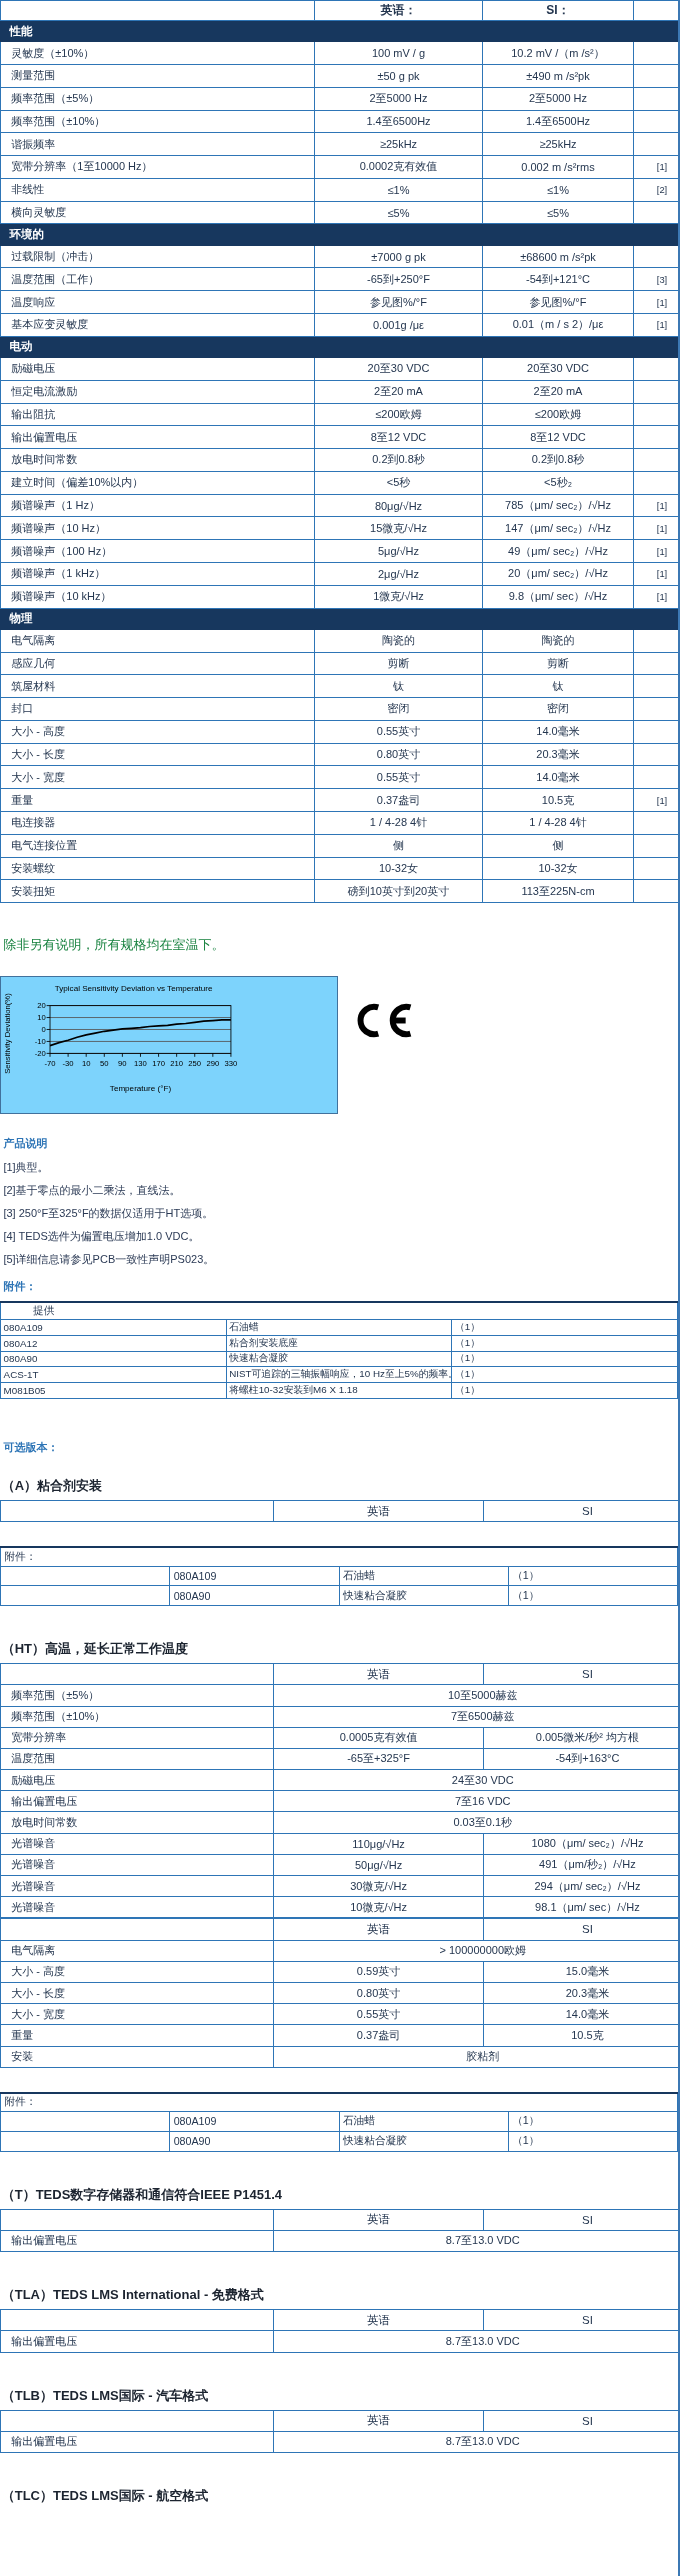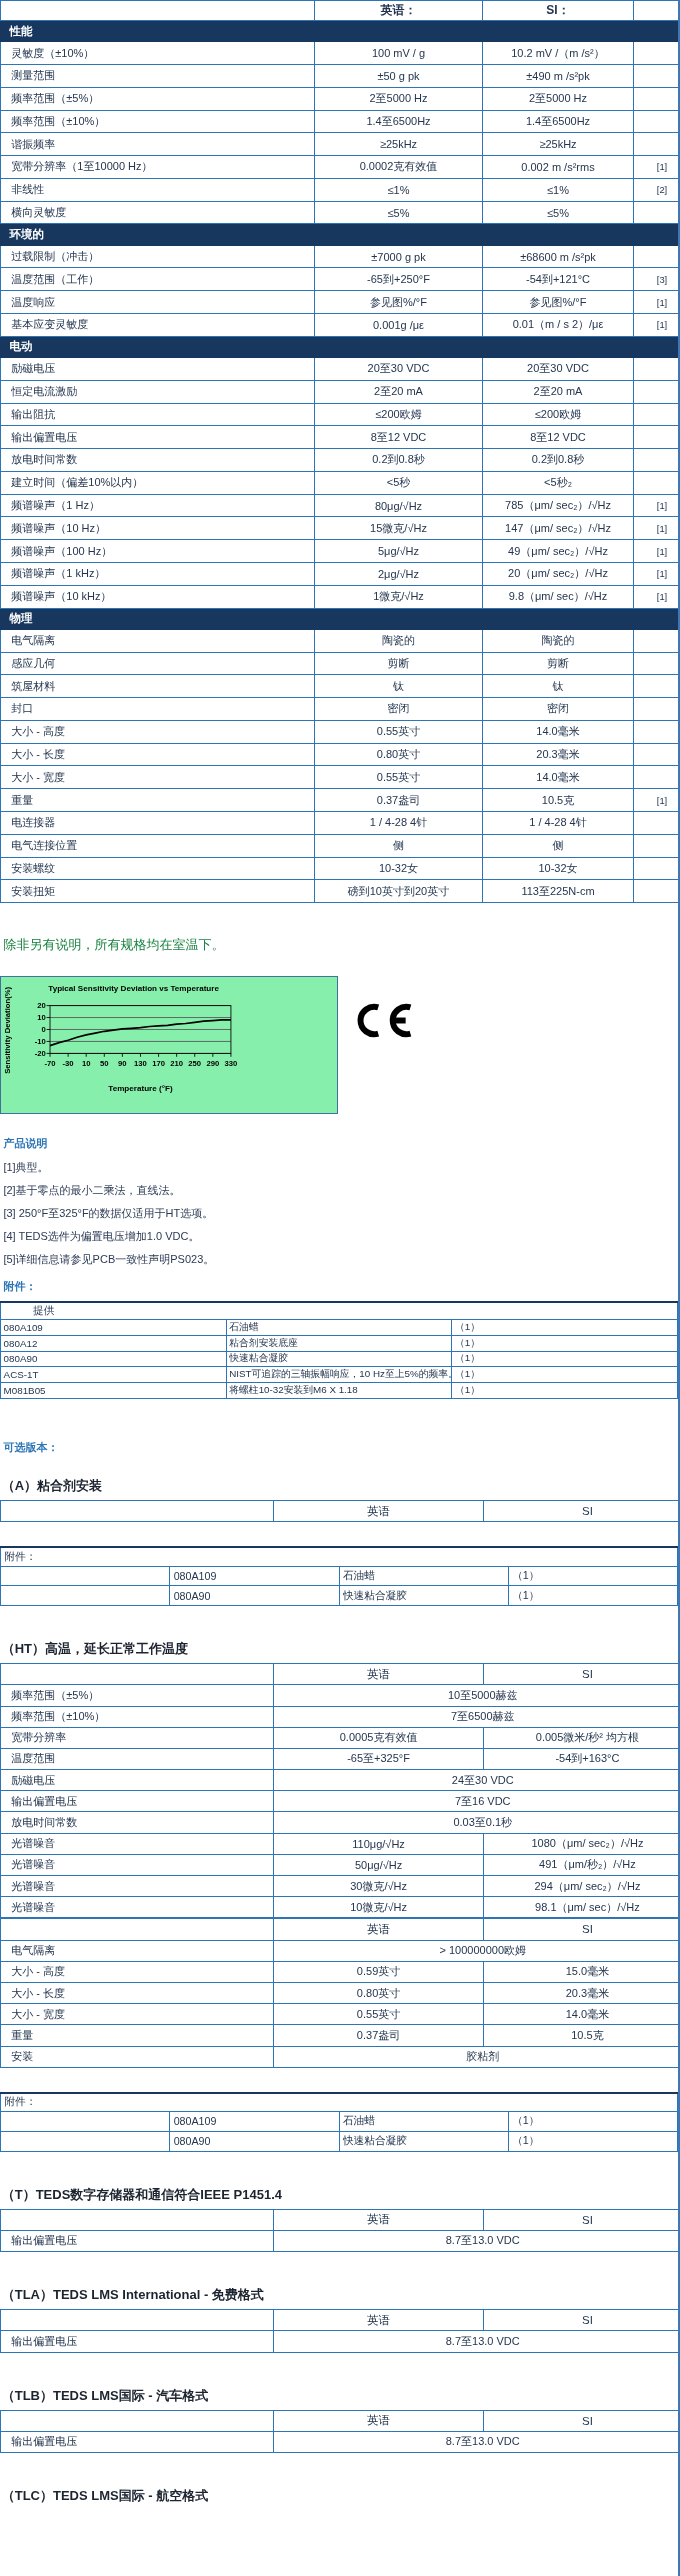--- a/index.html
+++ b/index.html
@@ -21,21 +21,21 @@
   .spec tr.sec td{background:#17375e;color:#ffffff;font-weight:bold;font-size:11.5px;
     padding:2.6px 3.4px 2.6px 8.6px;height:13px;border-color:#17375e;}
   
   .room-note{margin:32.5px 0 0 3.4px;font-size:13px;color:#15803d;}
   .blue-label{color:#2e75b6;font-weight:bold;font-size:11px;margin:8.6px 0 0 3.4px;}
   .notes{margin:5.1px 0 0 3.4px;font-size:11px;color:#2b3a55;line-height:23px;}
   .opt-label{color:#2e75b6;font-weight:bold;font-size:11px;margin:41px 0 0 3.4px;}
   .opt-title{font-weight:bold;font-size:13px;color:#1c2430;margin:34px 0 5.1px 1.7px;}
   
   .chart-row{display:flex;align-items:flex-start;margin-top:22px;}
-  .chart-box{width:336px;border:1.7px solid #41719c;background:#86efac;padding:3.4px 0 1.7px 0;font-weight:bold;}
+  .chart-box{width:336px;border:1.7px solid #41719c;background:#7dd3fc;padding:3.4px 0 1.7px 0;}
   .ce-wrap{margin:24px 0 0 13.7px;}
   
   .acc{width:678px;border:0.9px solid #2e75b6;border-top:2.6px solid #17375e;margin-top:6.8px;}
   .acc td{border:0.9px solid #2e75b6;font-size:9.8px;padding:0.9px 2.6px;height:12px;
     overflow:hidden;white-space:nowrap;}
   .acc tr.title-row td{font-size:10.7px;font-weight:normal;height:13px;padding-left:32px;}
   .acc .a1{width:89px;} .acc .a2{width:530px;} .acc .a3{width:60px;}
   .att{width:678px;border:0.9px solid #2e75b6;border-top:2.6px solid #17375e;margin-top:24px;}
   .att td{border:0.9px solid #2e75b6;font-size:10.7px;padding:1.7px 3.4px;height:15.4px;
     overflow:hidden;white-space:nowrap;}

